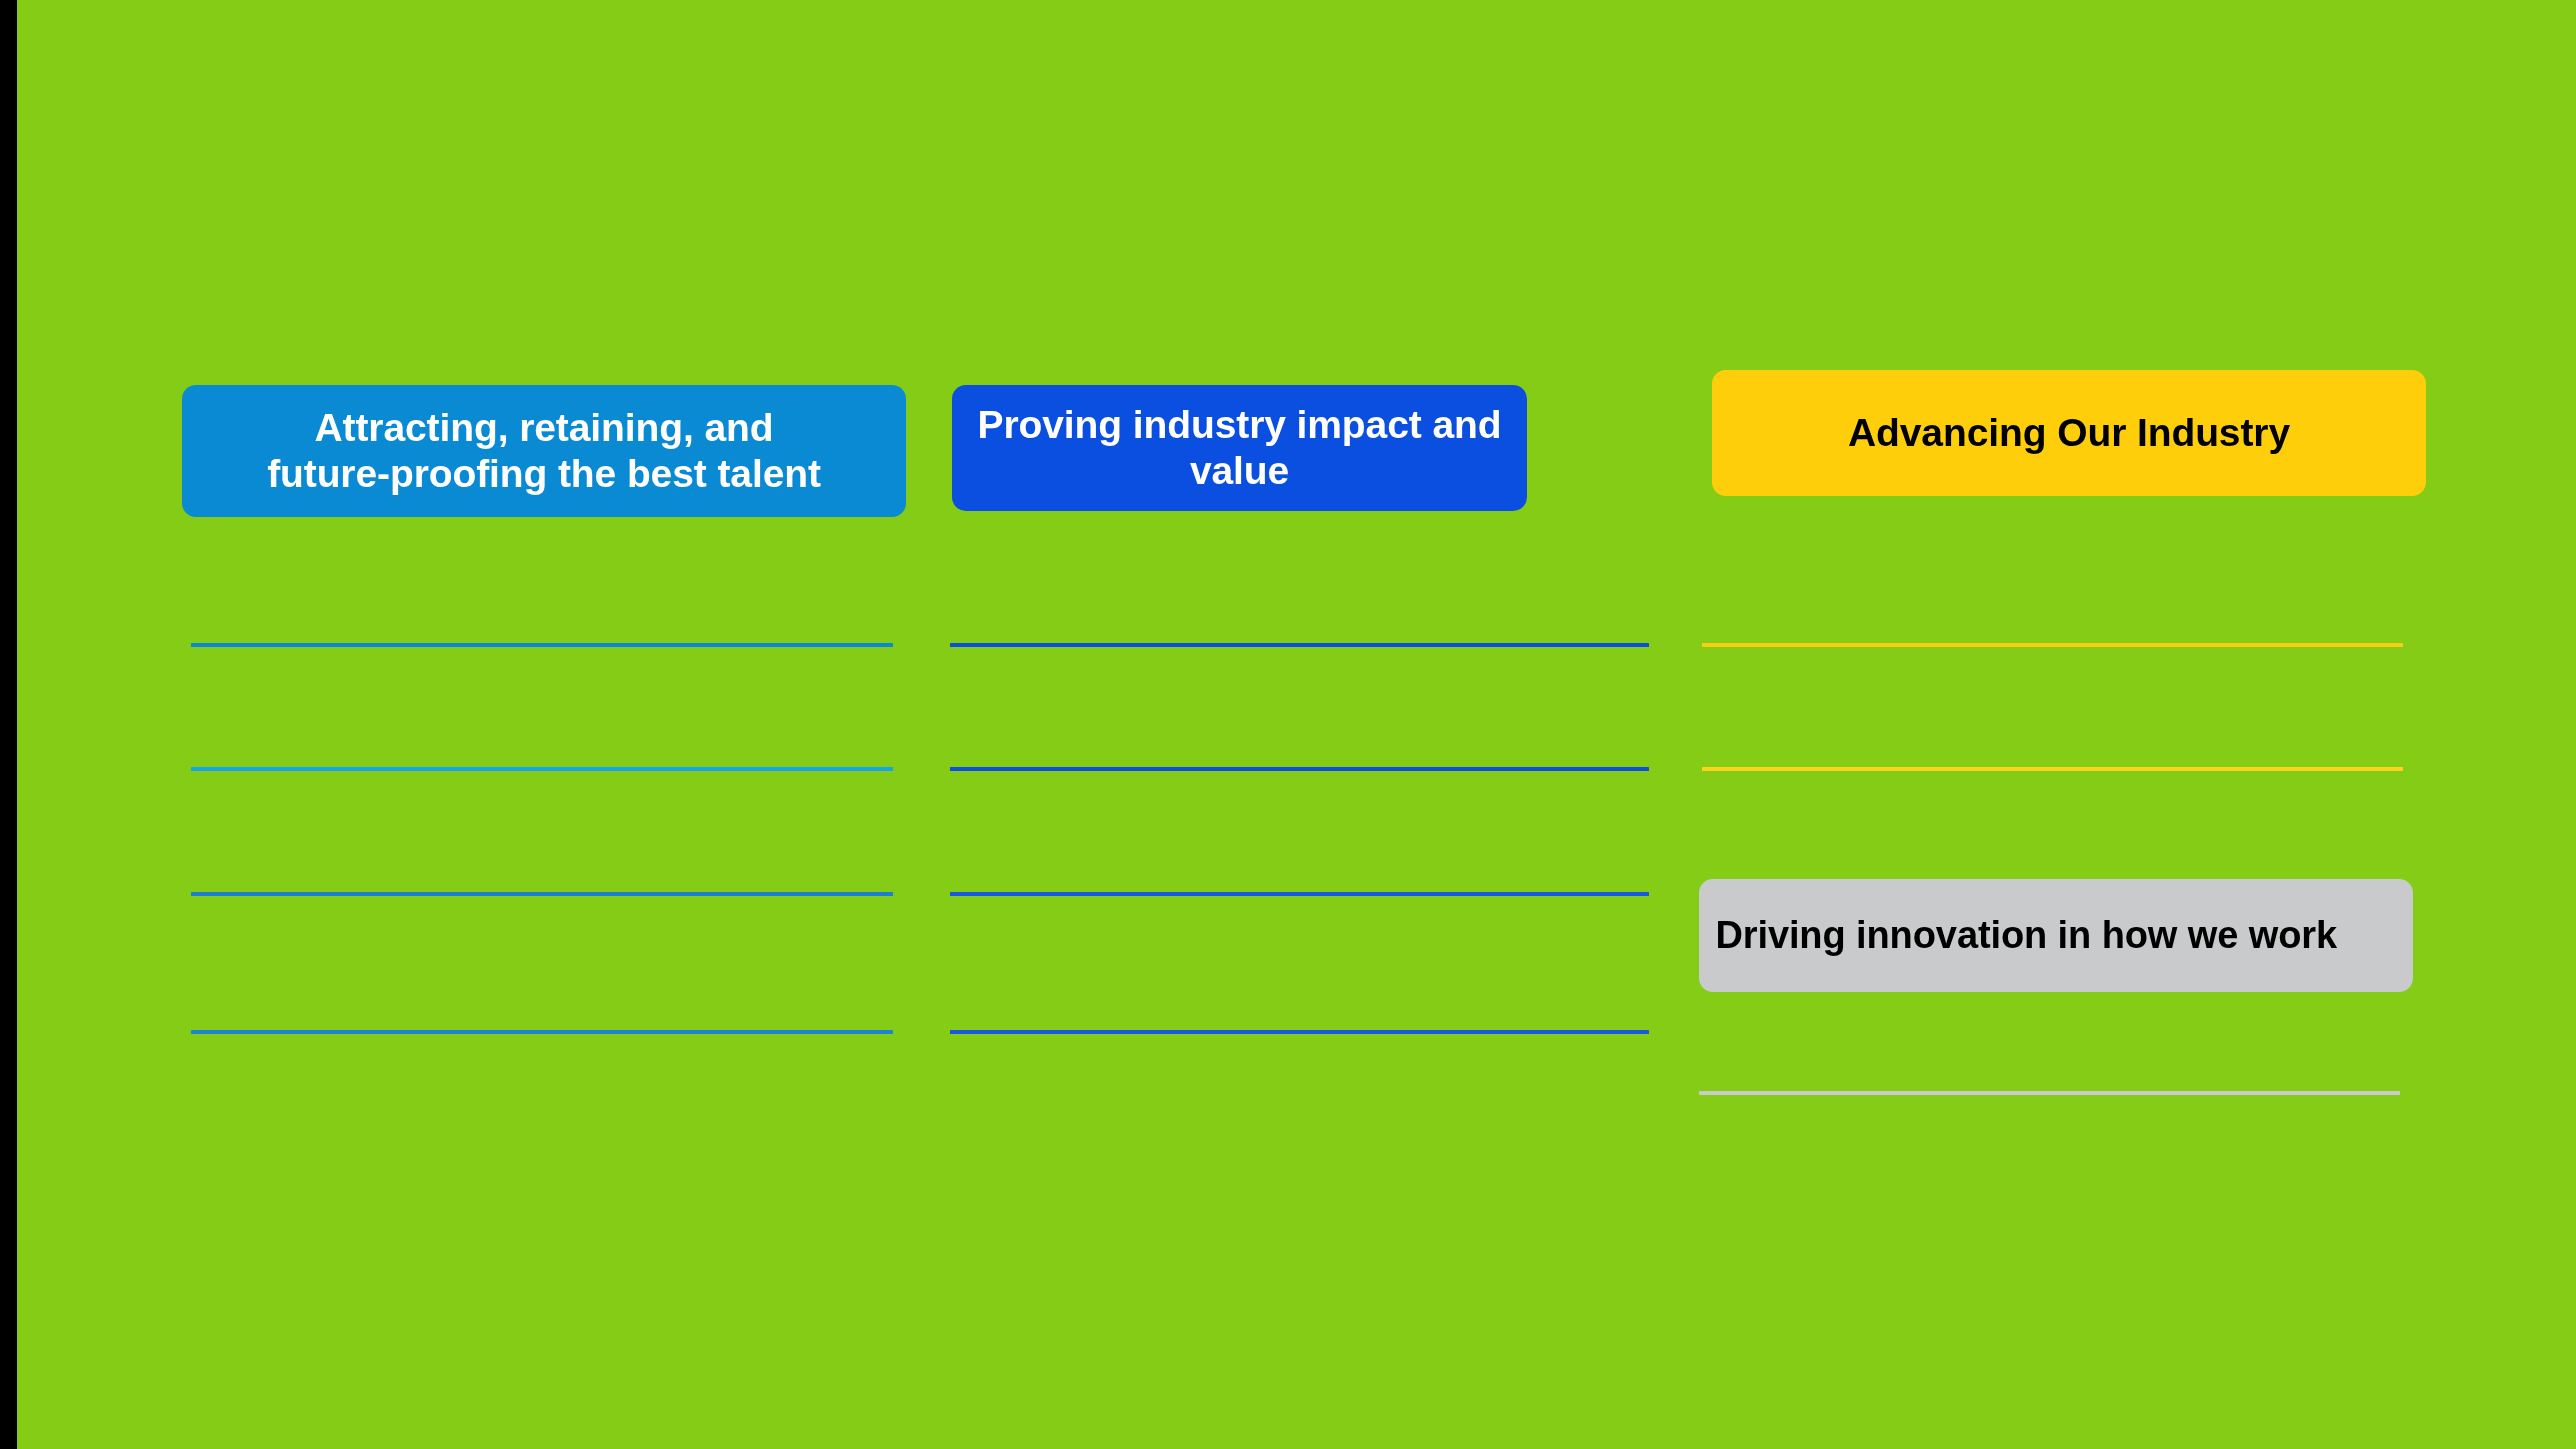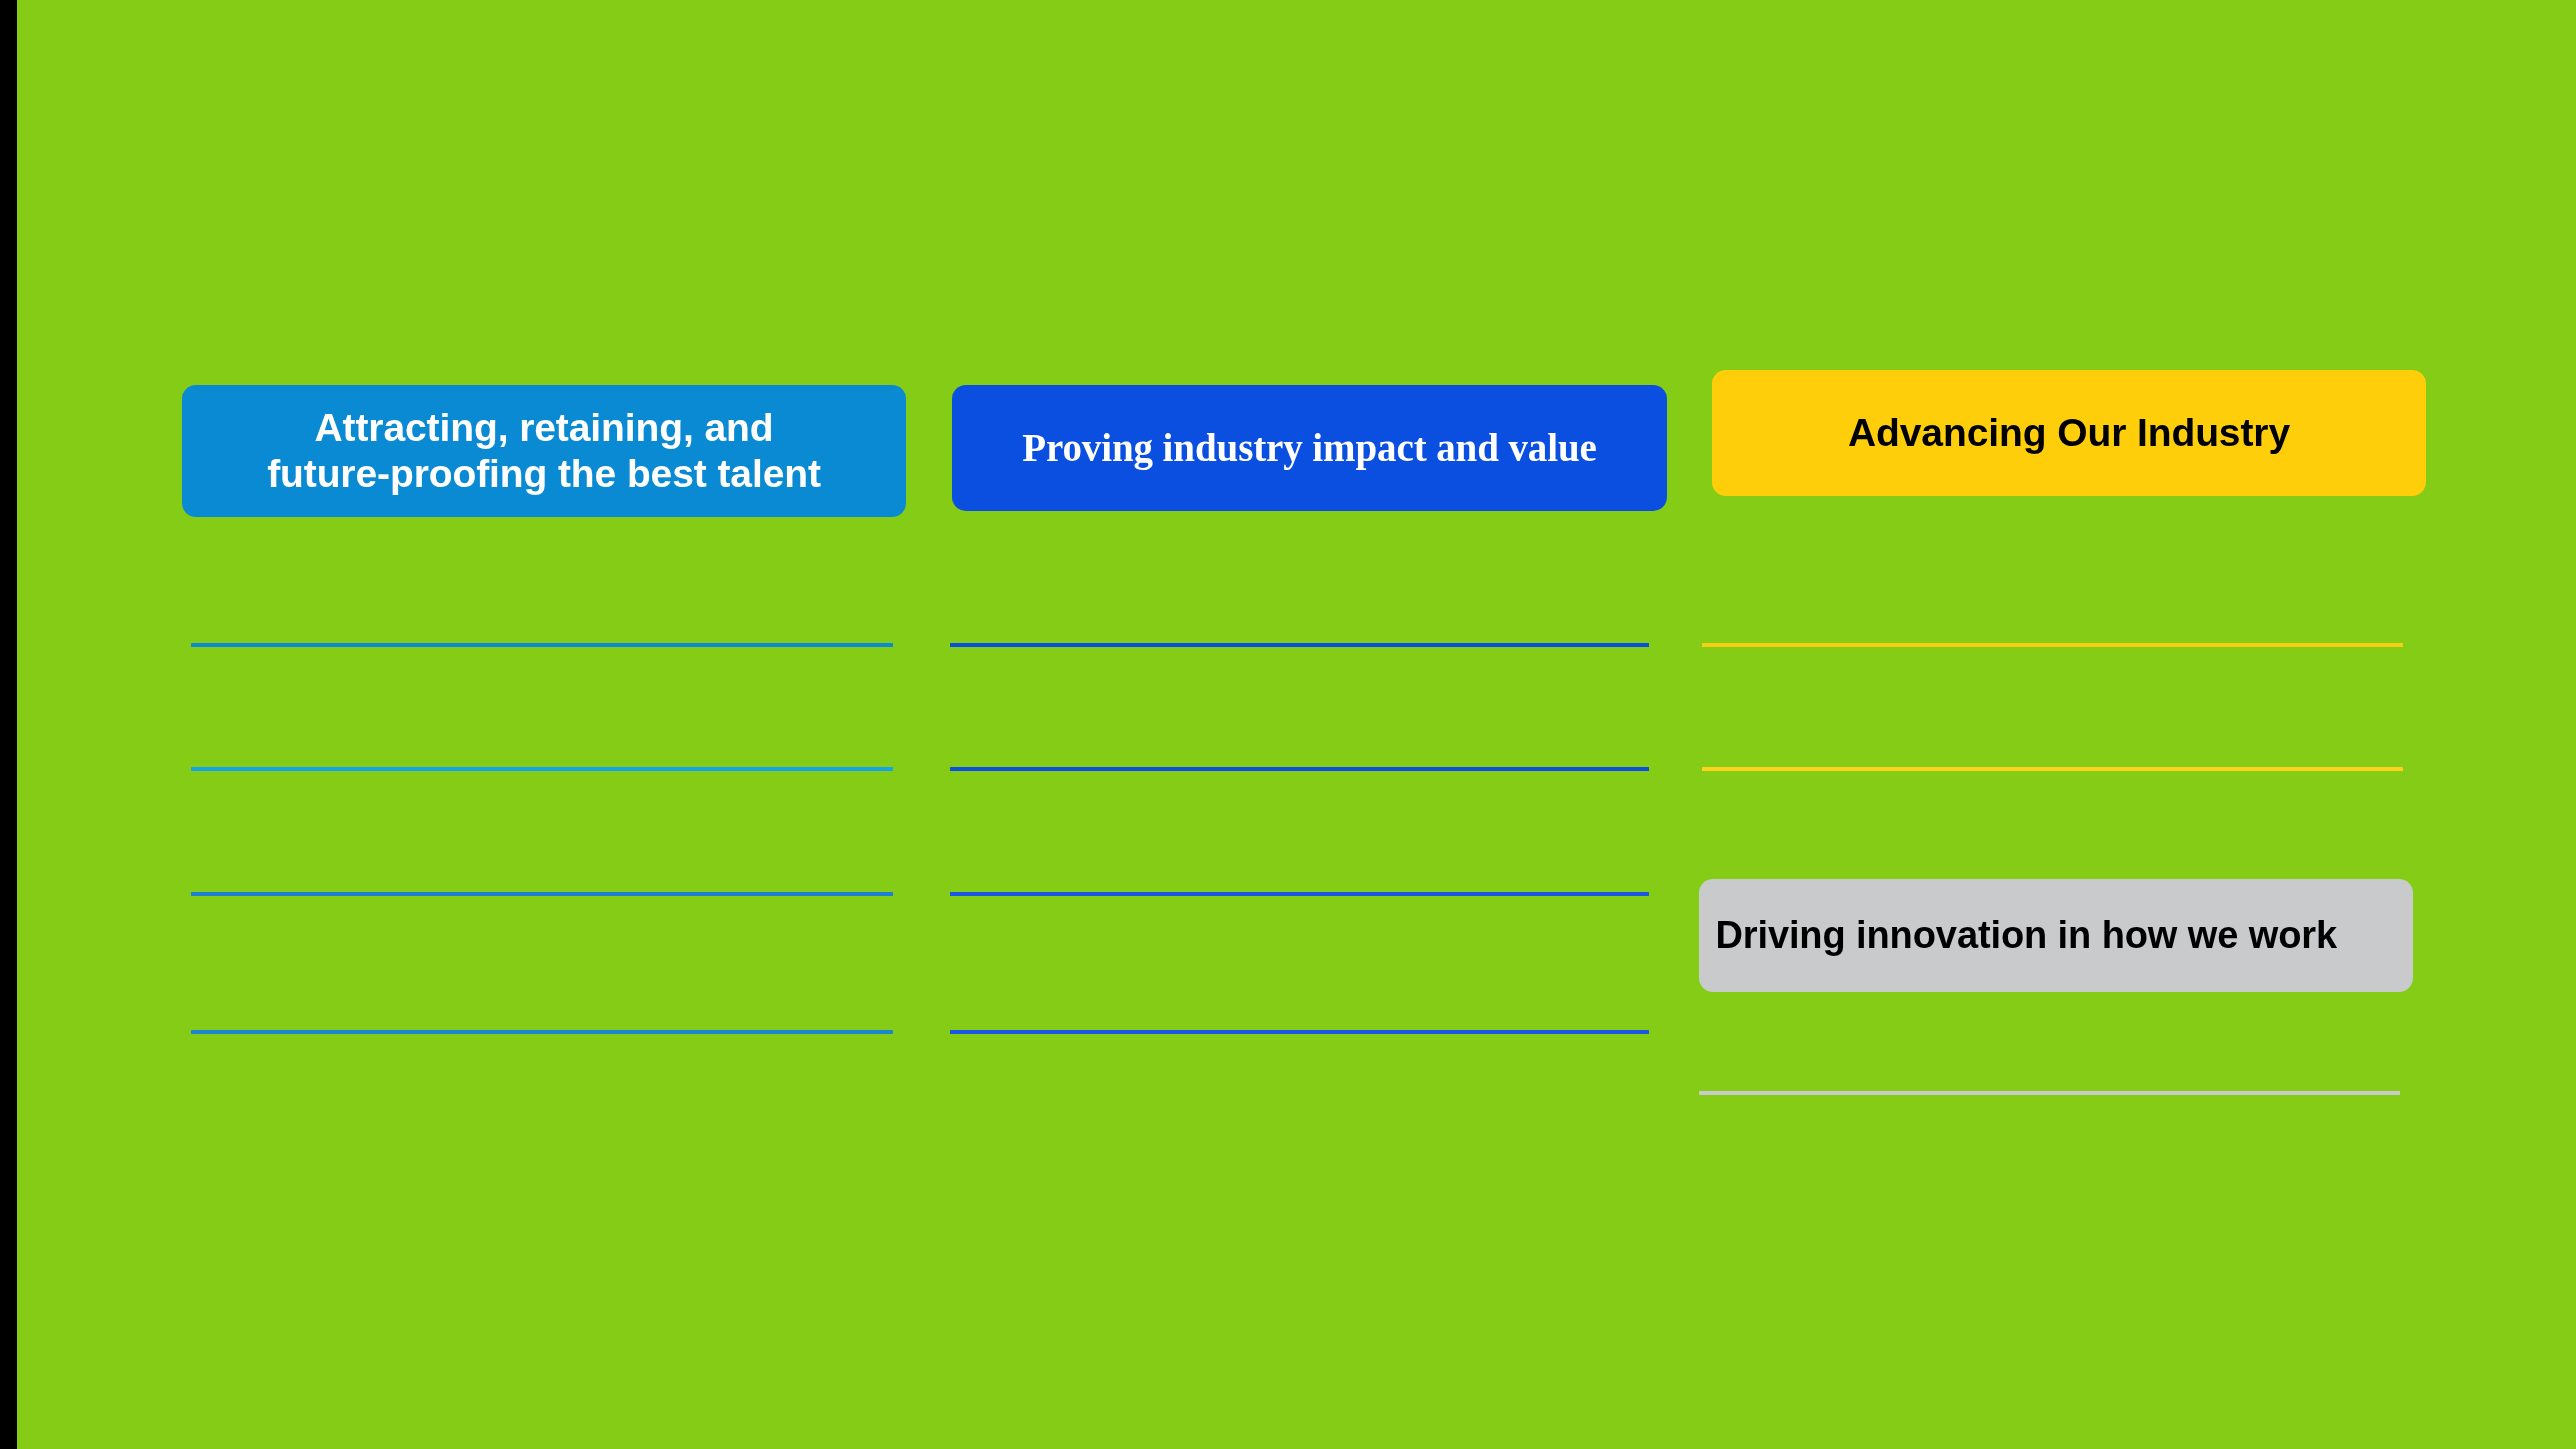--- a/index.html
+++ b/index.html
@@ -72,21 +72,21 @@
       <span class="pillar-title" style="color: rgb(255, 255, 255);">Attracting, retaining, and
 future-proofing the best talent</span>
     </div>
     <div class="rule" id="c1-r0" style="left: 174px; top: 643px; width: 702px; height: 4.4px; background: rgb(10, 138, 210);"></div>
     <div class="rule" id="c1-r1" style="left: 174px; top: 767px; width: 702px; height: 4.4px; background: rgb(20, 165, 232);"></div>
     <div class="rule" id="c1-r2" style="left: 174px; top: 892px; width: 702px; height: 4.4px; background: rgb(28, 127, 212);"></div>
     <div class="rule" id="c1-r3" style="left: 174px; top: 1030px; width: 702px; height: 4.4px; background: rgb(28, 135, 207);"></div>
   </div>
 
   <div class="column c2">
-    <div class="pillar-card" id="c2-card" style="left: 935px; top: 385px; width: 715px; height: 126px; background: rgb(11, 79, 224); color: rgb(255, 255, 255); font-family: Liberation Serif, serif;">
+    <div class="pillar-card" id="c2-card" style="left: 935px; top: 385px; width: 575px; height: 126px; background: rgb(11, 79, 224); color: rgb(255, 255, 255);">
       <span class="pillar-title" style="color: rgb(255, 255, 255);">Proving industry impact and value</span>
     </div>
     <div class="rule" id="c2-r0" style="left: 933px; top: 643px; width: 699px; height: 4.4px; background: rgb(11, 79, 224);"></div>
     <div class="rule" id="c2-r1" style="left: 933px; top: 767px; width: 699px; height: 4.4px; background: rgb(11, 79, 224);"></div>
     <div class="rule" id="c2-r2" style="left: 933px; top: 892px; width: 699px; height: 4.4px; background: rgb(26, 87, 228);"></div>
     <div class="rule" id="c2-r3" style="left: 933px; top: 1030px; width: 699px; height: 4.4px; background: rgb(26, 87, 228);"></div>
   </div>
 
   <div class="column c3">
     <div class="pillar-card" id="c3-card" style="left: 1695px; top: 370px; width: 714px; height: 126px; background: rgb(255, 206, 10); color: rgb(0, 0, 0);">

